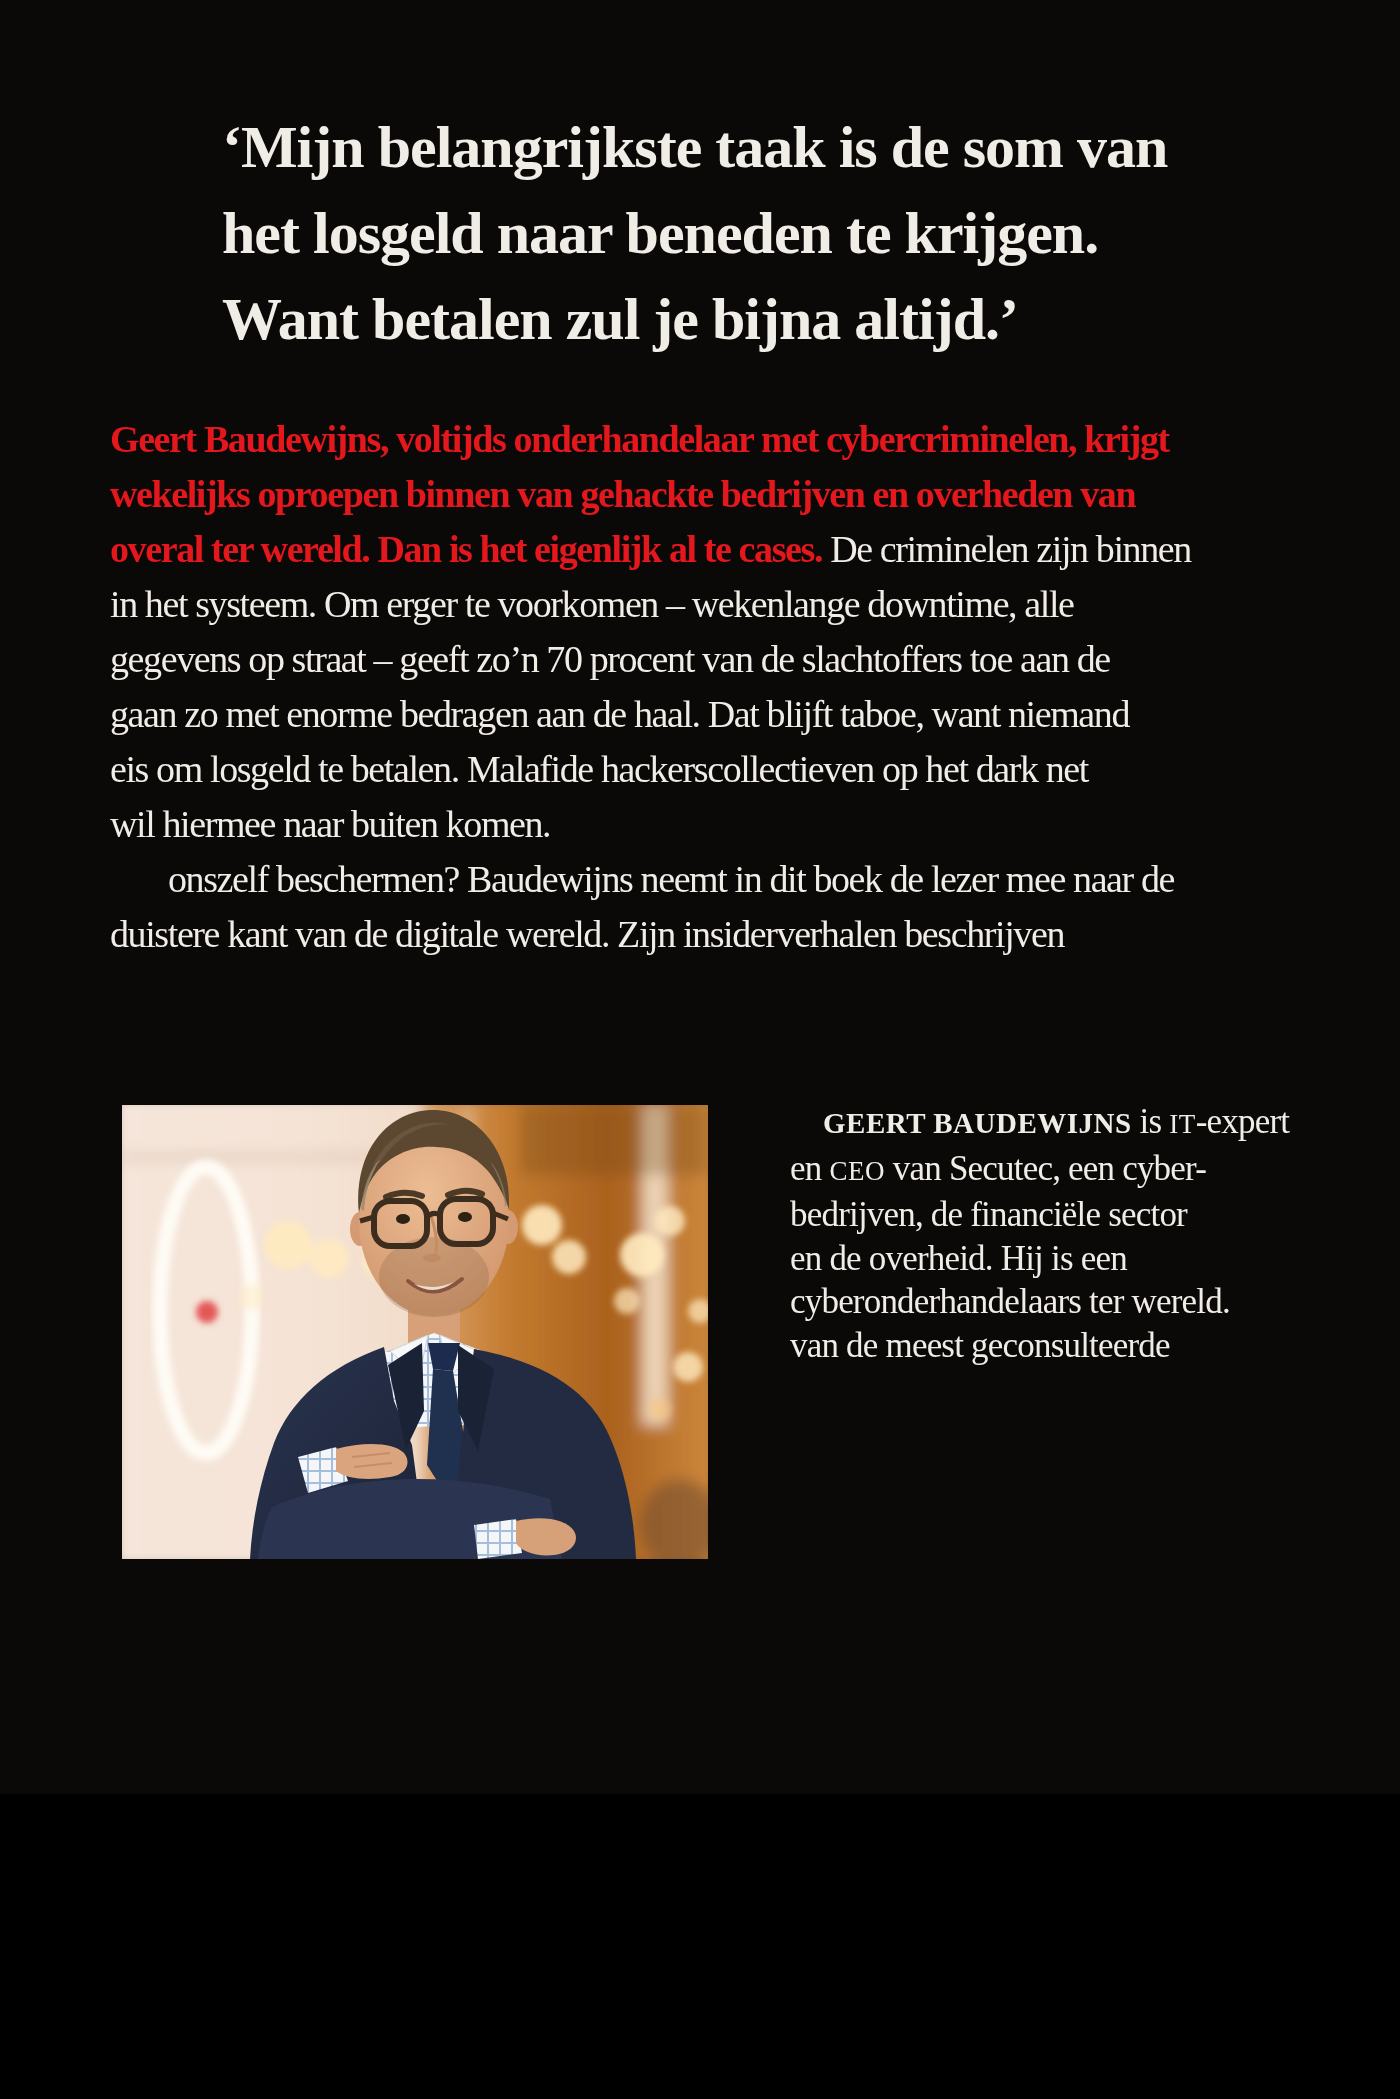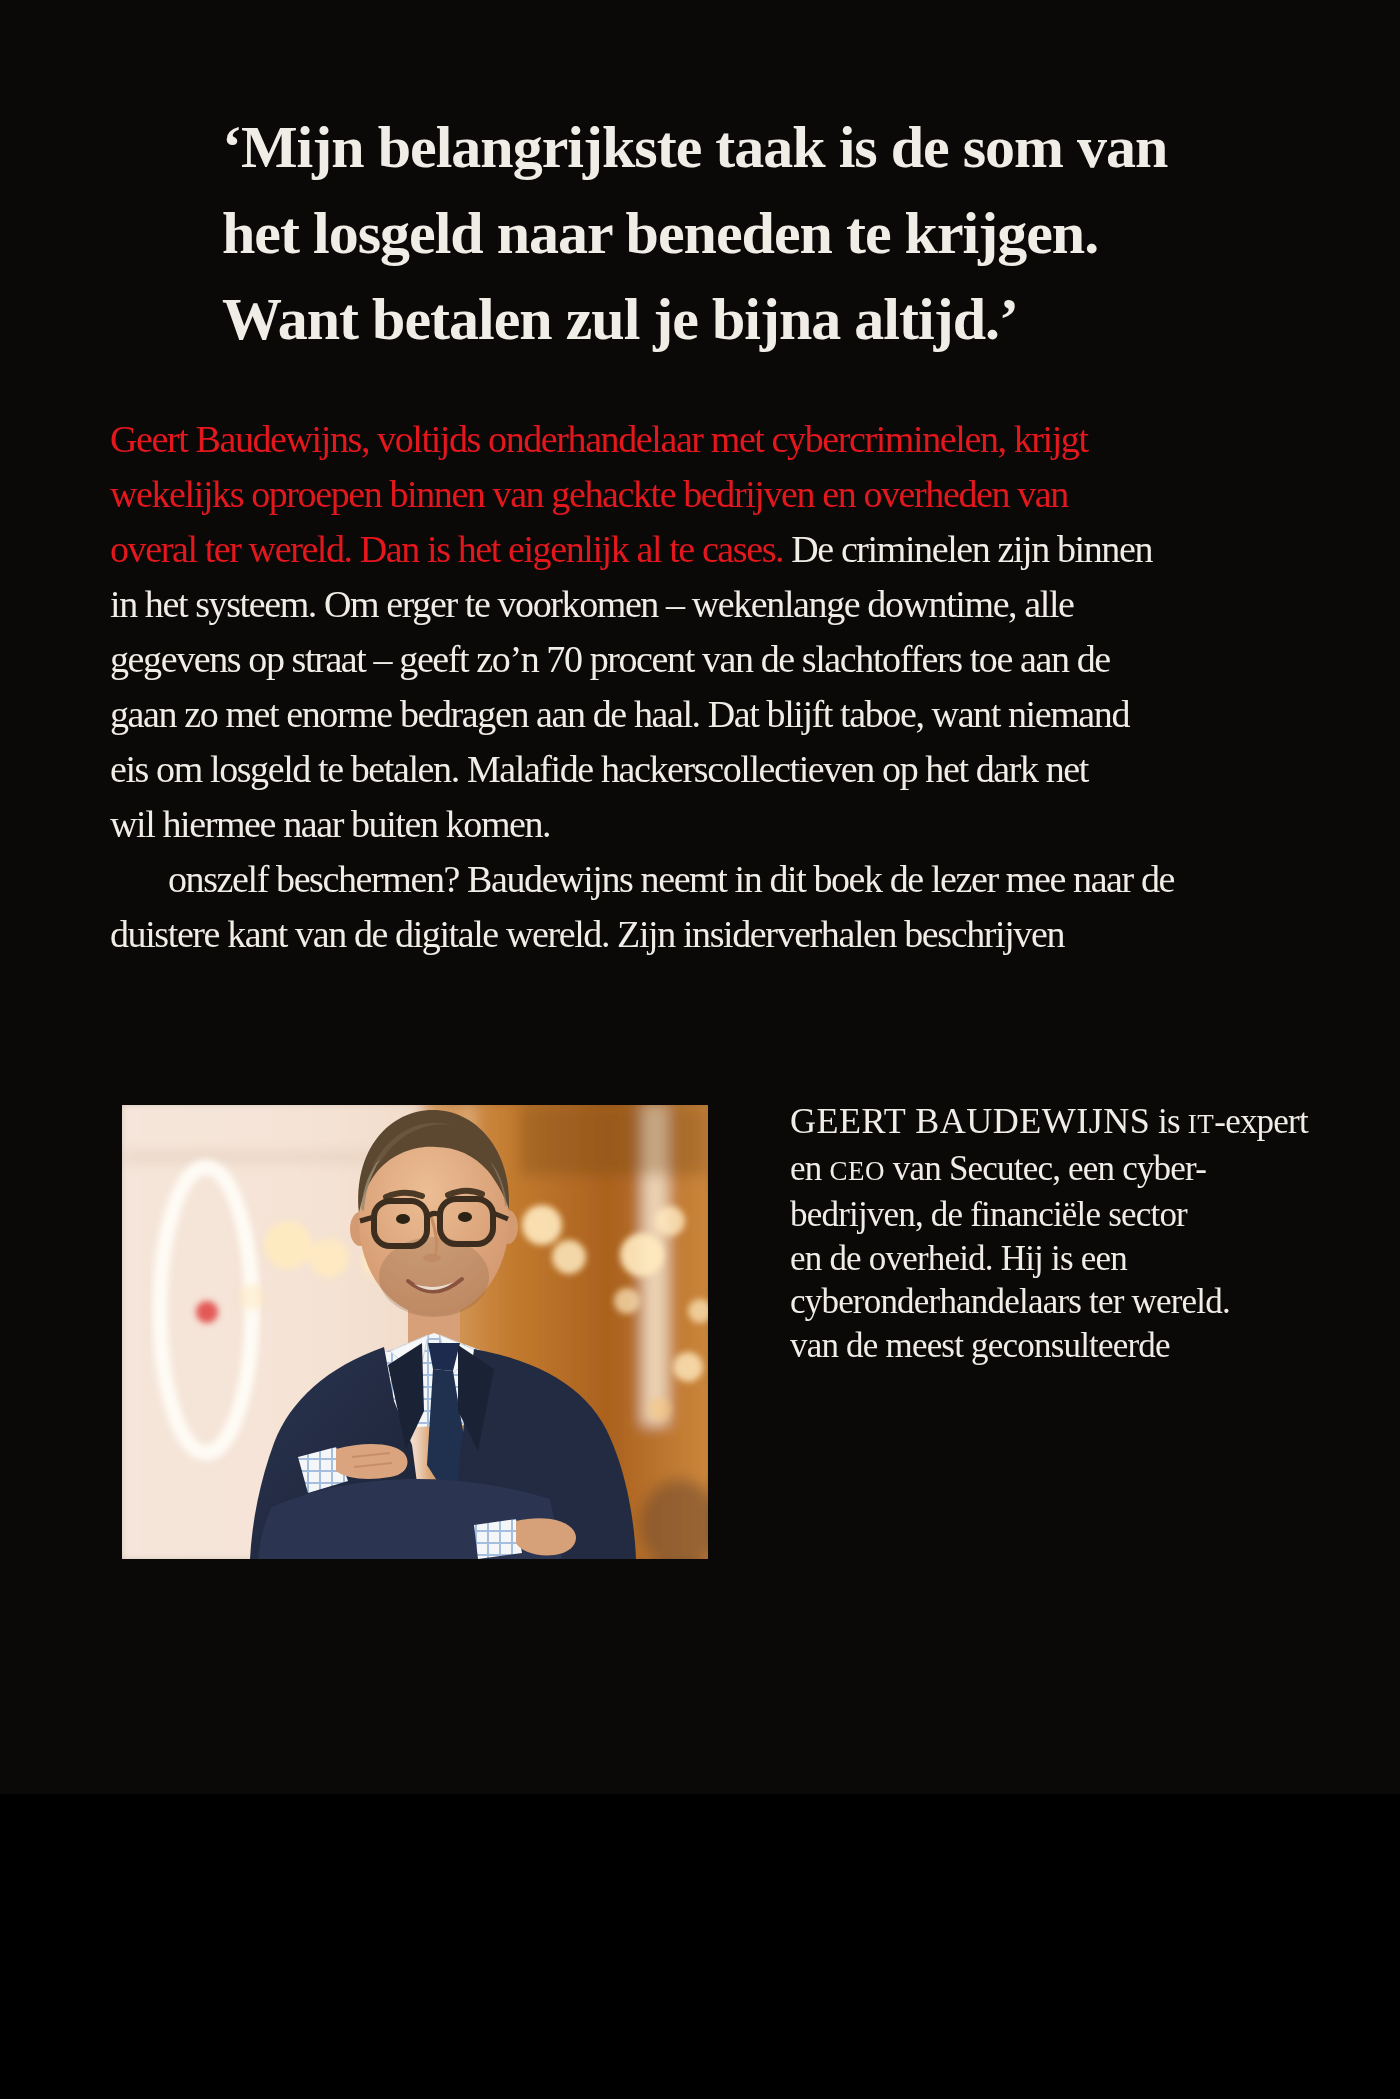--- a/index.html
+++ b/index.html
@@ -13,30 +13,30 @@
   .quote-block .tline{
     white-space:nowrap;font-size:60px;line-height:86px;font-weight:bold;
     letter-spacing:-1px;color:var(--paper,#f5f2ec);
   }
   
   .blurb{position:absolute;left:110px;top:412px;}
   .blurb .tline{
     white-space:nowrap;font-size:38px;line-height:55px;
     letter-spacing:-1.4px;color:var(--paper,#f0ece6);
   }
-  .blurb .red{color:var(--red,#e4171d);font-weight:normal;}
+  .blurb .red{color:var(--red,#e4171d);font-weight:bold;}
   .para2 .tline:first-child{padding-left:58px;}
   
   .photo-frame{position:absolute;left:122px;top:1105px;width:586px;height:454px;}
   .bio{position:absolute;left:790px;top:1100px;}
   .bio .tline{
     white-space:nowrap;font-size:35px;line-height:43.5px;
     letter-spacing:-0.8px;color:var(--paper,#f0ece6);
   }
-  .bio .b{font-weight:normal;font-size:36px;letter-spacing:0.5px;}
+  .bio .b{font-weight:bold;font-size:29px;letter-spacing:0.5px;margin-left:33px;}
   .bio .c{font-size:27px;letter-spacing:0.5px;}
   
   .barcode-box{
     position:absolute;left:818px;top:1817px;width:404px;height:282px;
     background:var(--barcode-bg,#fff);
   }
   
   .site{
     position:absolute;left:122px;top:1928px;
     font-family:"Liberation Sans", sans-serif;font-weight:bold;

